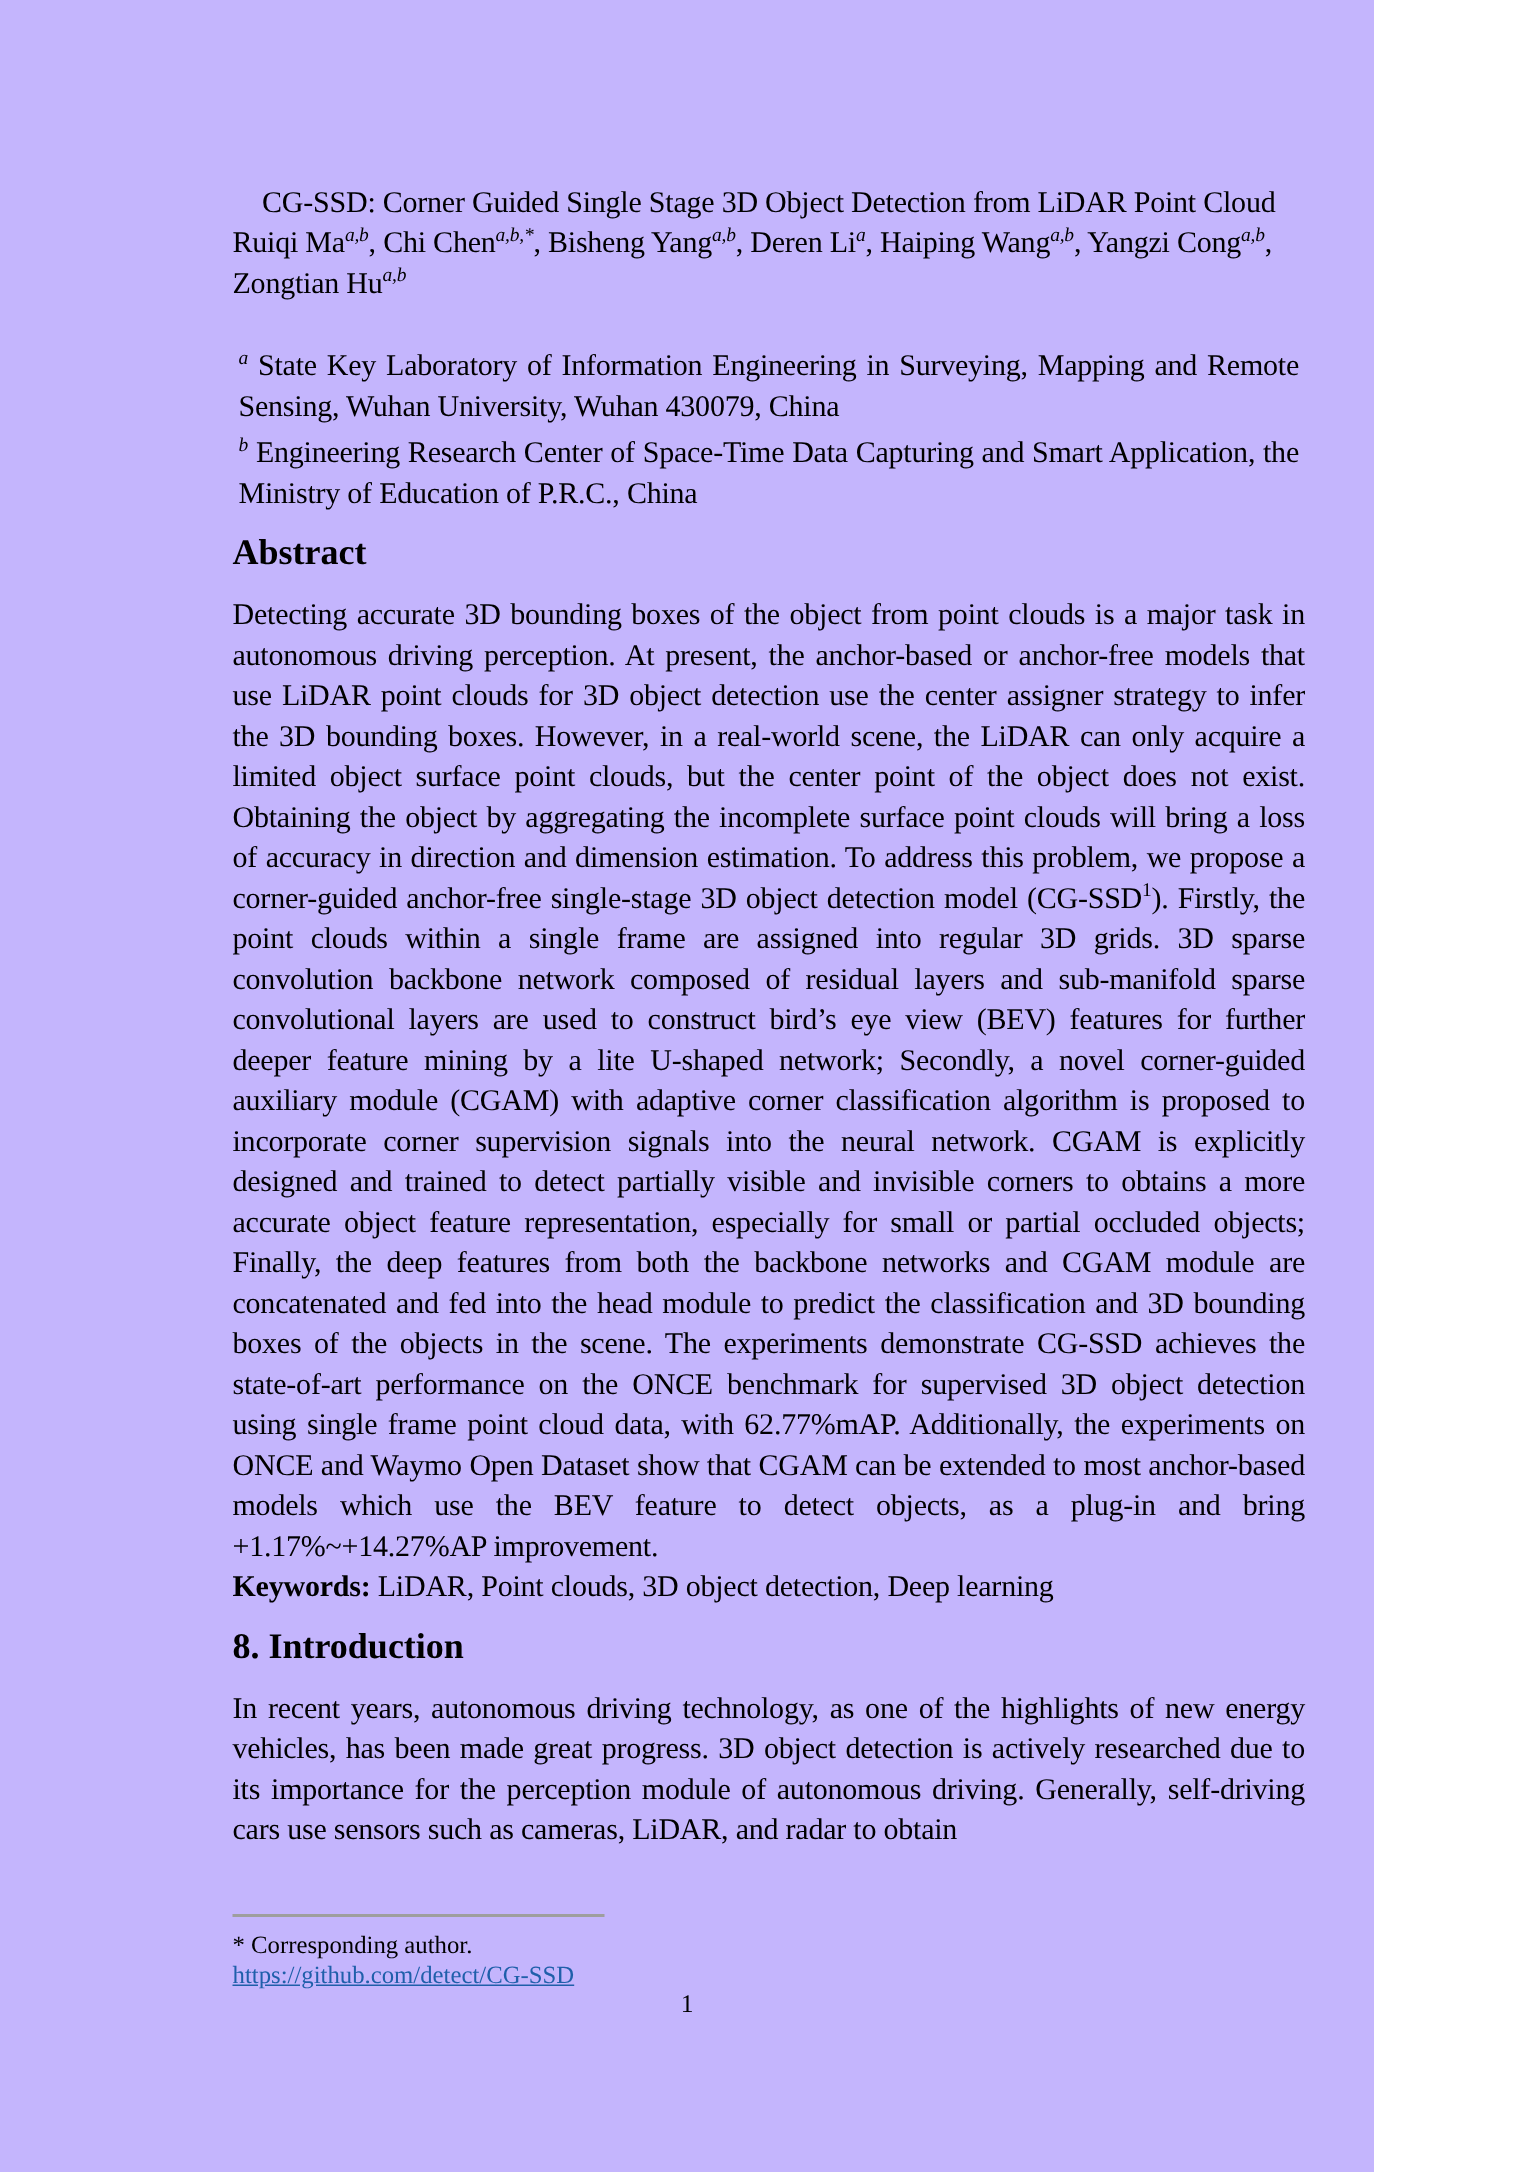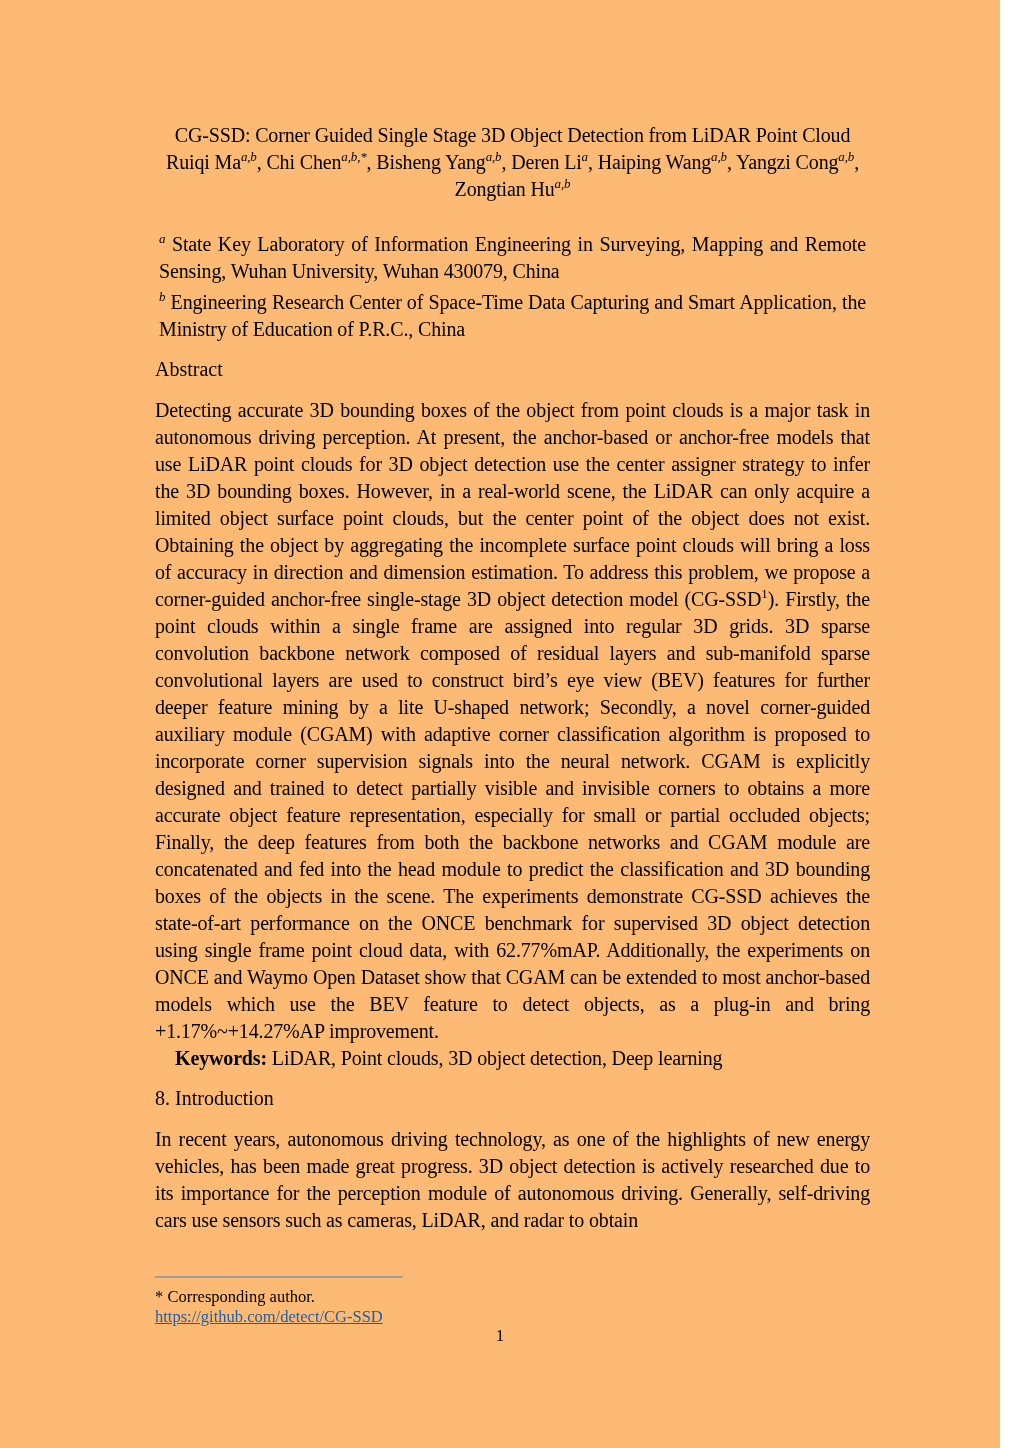--- a/index.html
+++ b/index.html
@@ -1,20 +1,20 @@
 <!DOCTYPE html>
 <html><head>
 <meta charset="utf-8">
 <style>
   html, body { margin: 0; padding: 0; background: #ffffff; }
   .page {
     position: relative;
-    width: 1000px;
+    width: 916px;
     height: 1448px;
-    background: #fdba74;
+    background: #c4b5fd;
     color: #000000;
     font-family: "Liberation Serif", "DejaVu Serif", serif;
     overflow: hidden;
   }
   .content {
     position: absolute;
     left: 155px;
     top: 0;
     width: 715px;
     padding-top: 122px;
@@ -23,21 +23,20 @@
     font-size: 20px;
     font-weight: normal;
     text-align: center;
     white-space: nowrap;
     margin: 0;
     line-height: 27px;
     letter-spacing: -0.15px;
   }
   .authors {
     margin: 0;
-    text-align: center;
     font-size: 20px;
     line-height: 27px;
     letter-spacing: -0.15px;
   }
   sup.aff {
     font-size: 13px;
     font-style: italic;
     line-height: 0;
     vertical-align: super;
   }
@@ -49,39 +48,39 @@
   }
   .affiliations { margin-top: 28px; }
   .affiliations p {
     margin: 4px;
     font-size: 20px;
     line-height: 27px;
     text-align: justify;
     letter-spacing: -0.15px;
   }
   h2.section {
-    font-size: 20px;
-    font-weight: normal;
+    font-size: 24px;
+    font-weight: bold;
     line-height: 27px;
     margin: 13px 0 14px 0;
   }
   .body-text {
     margin: 0;
     font-size: 20px;
     line-height: 27px;
     text-align: justify;
     letter-spacing: -0.15px;
   }
   .keywords {
     margin: 0;
     font-size: 20px;
     line-height: 27px;
     letter-spacing: -0.15px;
   }
-  .keywords b { font-weight: bold; margin-left: 20px; }
+  .keywords b { font-weight: bold; }
   .footnote {
     position: absolute;
     left: 155px;
     top: 1276px;
     font-size: 16.5px;
     line-height: 20px;
     font-family: Liberation Serif, serif;
   }
   .divider {
     width: 248px;

